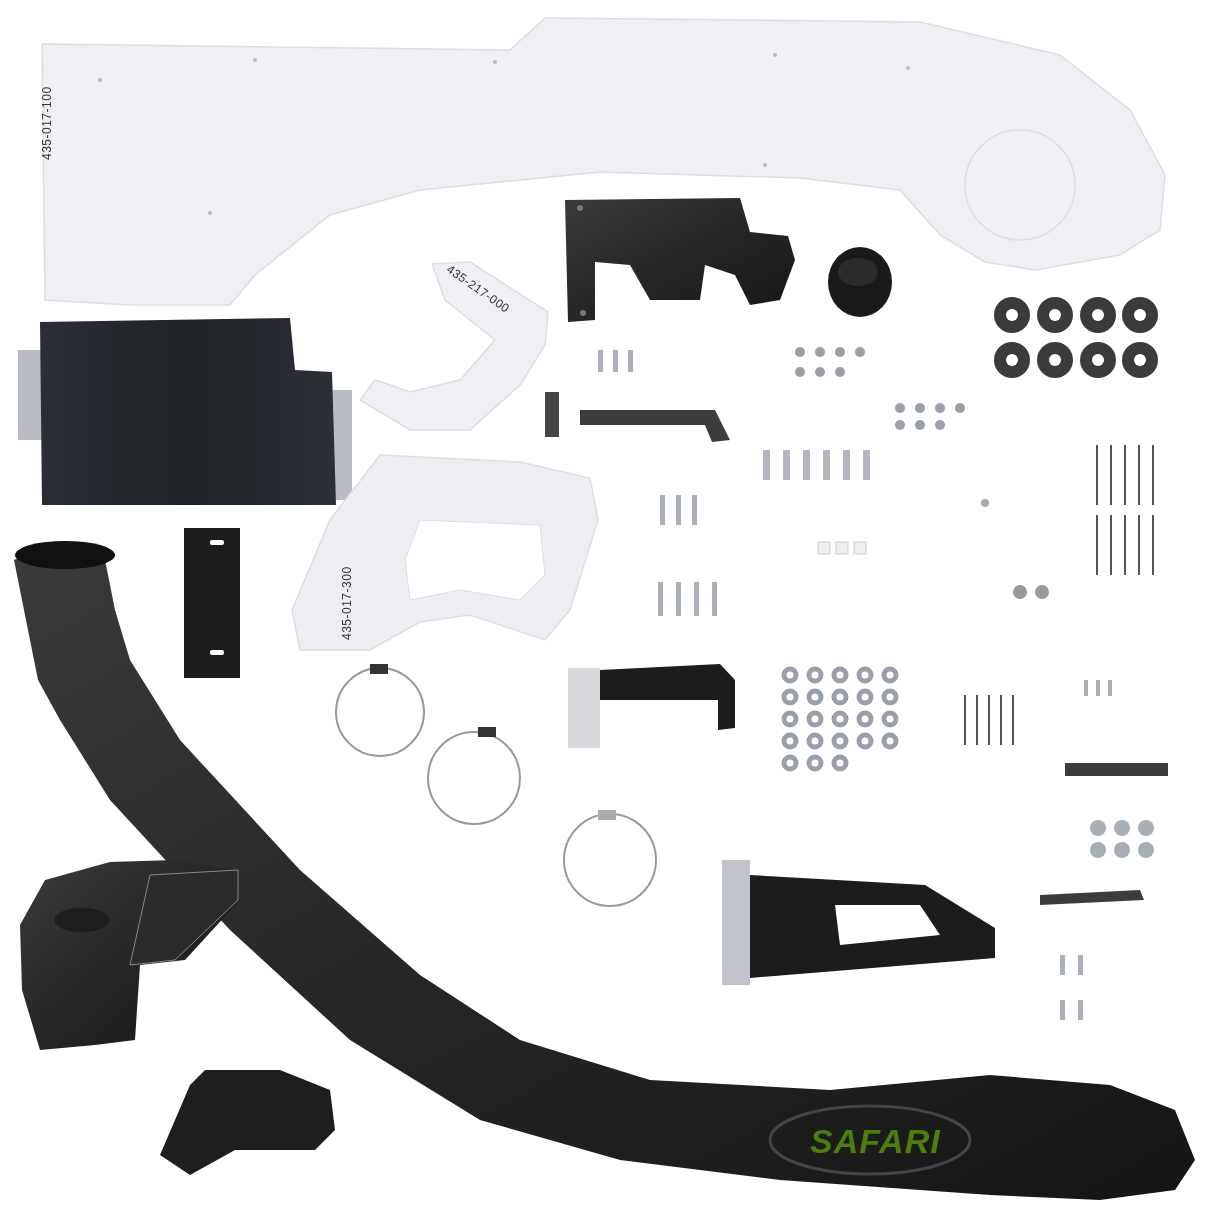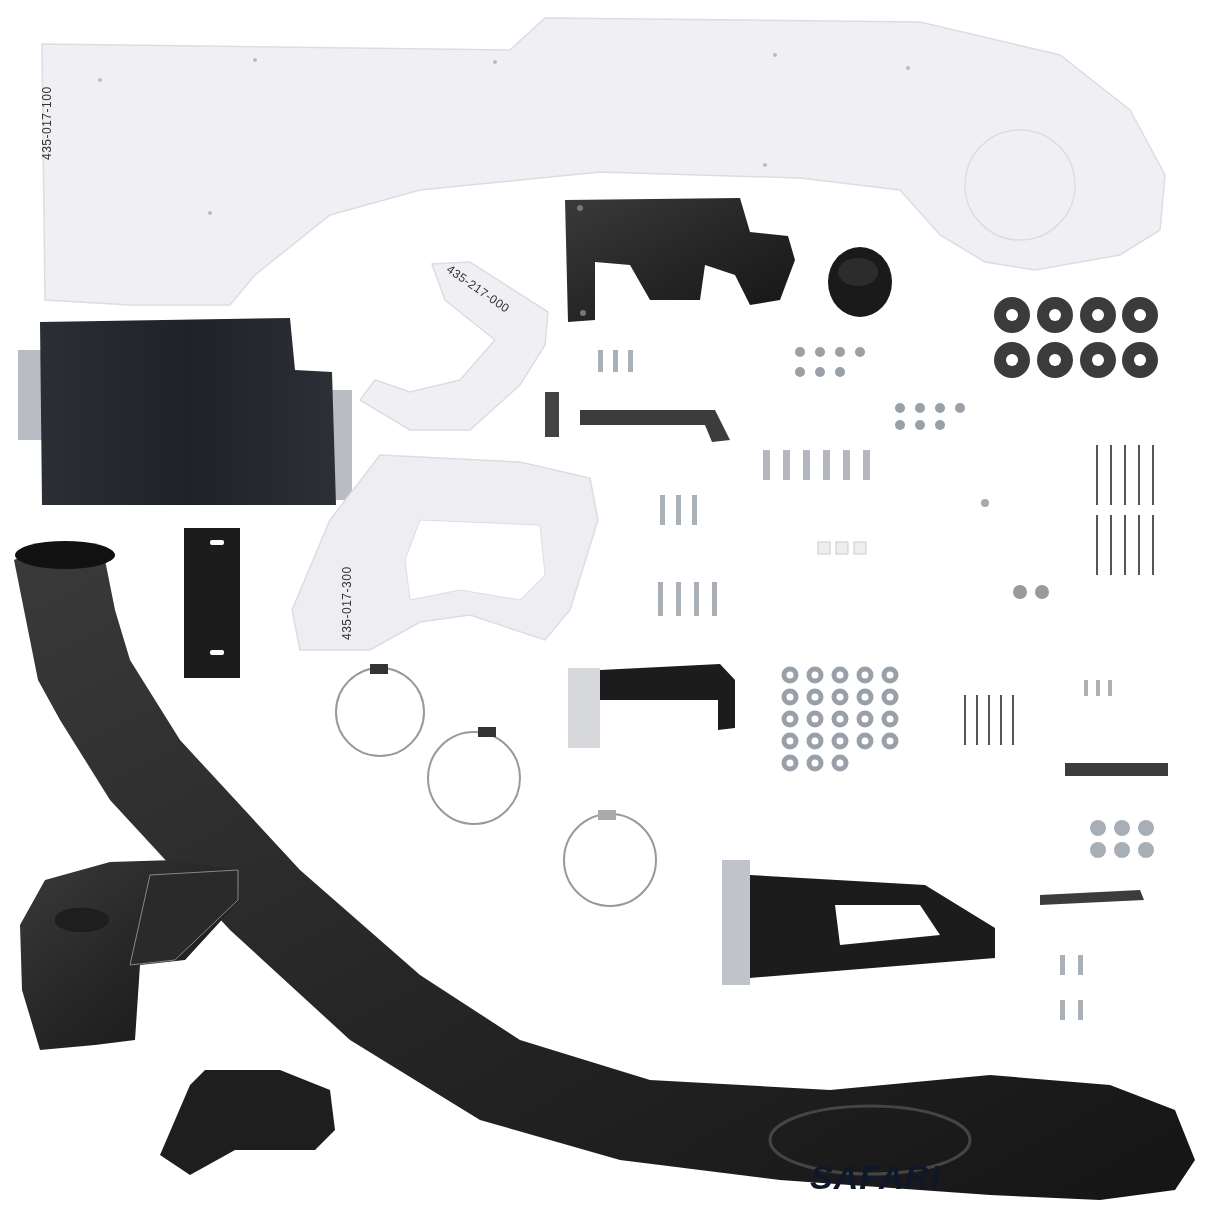--- a/index.html
+++ b/index.html
@@ -232,14 +232,14 @@
     <path d="M150,875 L238,870 L238,900 L175,960 L130,965 Z" fill="#2a2a2a" stroke="#888" stroke-width="1"></path>
     <ellipse cx="82" cy="920" rx="28" ry="13" fill="#1e1e1e" stroke="#333"></ellipse>
   </g>
 
   <path d="M160,1155 L190,1085 L205,1070 L280,1070 L330,1090 L335,1130 L315,1150 L235,1150 L190,1175 Z" fill="#1e1e1e"></path>
 </svg>
 
 <div class="part-label" style="left:40px;top:120px;transform:rotate(-90deg);transform-origin:left top;top:160px;">435-017-100</div>
 <div class="part-label" style="left:452px;top:262px;transform:rotate(35deg);transform-origin:left top;">435-217-000</div>
 <div class="part-label" style="left:340px;top:640px;transform:rotate(-90deg);transform-origin:left top;">435-017-300</div>
-<div class="part-label" style="left:810px;top:1122px;font-size:34px;font-style:italic;font-weight:bold;color:#0f172a;letter-spacing:1px;margin-top:36px;">SAFARI</div>
+<div class="part-label" style="left:810px;top:1122px;font-size:34px;font-style:italic;font-weight:bold;color:#4d7c0f;letter-spacing:1px;">SAFARI</div>
 </div>
 
 </body></html>

